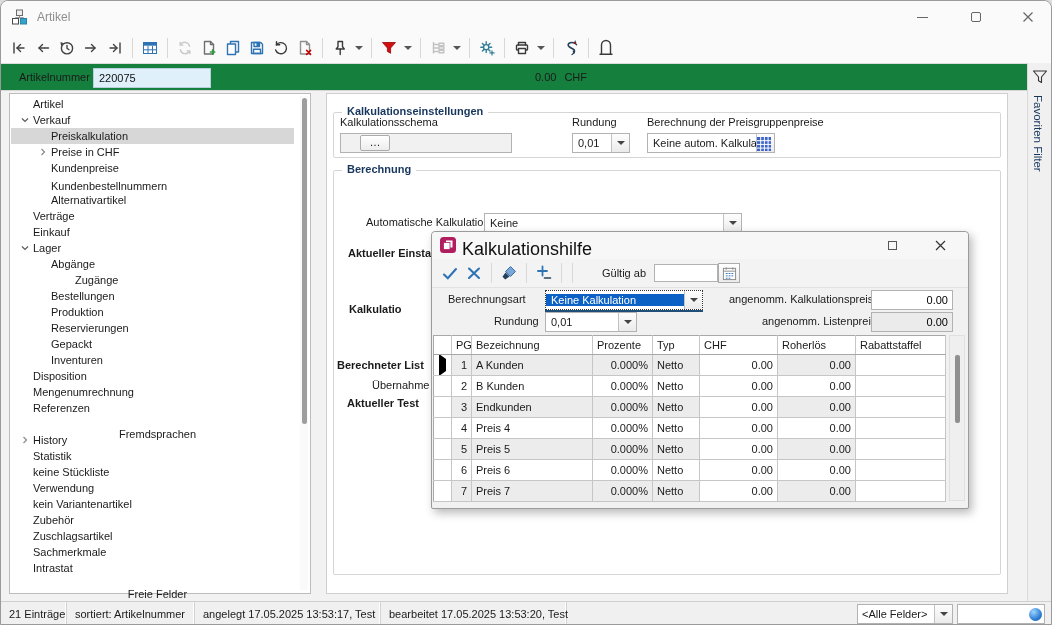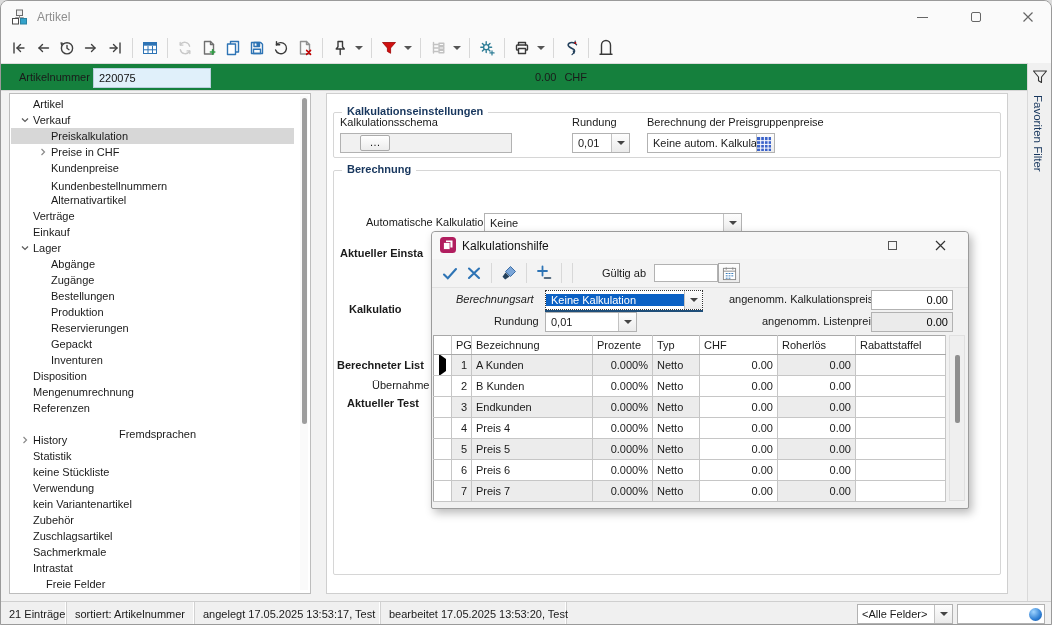--- a/index.html
+++ b/index.html
@@ -69,21 +69,21 @@
   .partial { position:absolute; white-space:nowrap; }
   .partial.b { font-weight:bold; }
 
   
   #dialog { position:absolute; left:430px; top:230px; width:538px; height:278px; background:#f1f1f1;
             border:1px solid #9b9b9b; border-radius:4px 4px 2px 2px;
             box-shadow:3px 4px 10px rgba(0,0,0,.28); }
   #dlg-titlebar { position:absolute; left:0; top:0; width:100%; height:27px; background:#f7f7f7;
                   border-radius:4px 4px 0 0; }
   #dlg-icon { position:absolute; left:7px; top:4px; }
-  #dlg-title { position:absolute; left:30px; top:7px; font-size:12px; color:#111; }
+  #dlg-title { position:absolute; left:30px; top:7px; font-size:18px; color:#111; }
   .dlgbtn { position:absolute; top:0; width:40px; height:26px; display:flex; align-items:center; justify-content:center; }
   #dlg-max { left:440px; } #dlg-close { left:488px; }
   #dlg-max .g { width:9px; height:9px; border:1px solid #555; }
   #dlg-toolbar { position:absolute; left:0; top:27px; width:100%; height:29px; background:#f3f3f3;
                  border-bottom:1px solid #e2e2e2; display:flex; align-items:center; padding-left:6px; }
   #gueltig-label { margin-left:24px; }
   #gueltig-field { margin-left:8px; width:64px; height:18px; border:1px solid #b2b2b2; background:#fff; font:inherit; padding:0 3px; }
   #cal-btn { width:22px; height:20px; display:flex; align-items:center; justify-content:center;
              background:linear-gradient(#fff,#ececec); border:1px solid #ababab; }
   #dlg-form { position:absolute; left:0; top:56px; width:100%; height:47px; }
@@ -368,21 +368,21 @@
             <svg width="10" height="10" viewBox="0 0 10 10" fill="none" stroke="#5a5a5a" stroke-width="1.2">
               <path d="M2 3.5l3 3 3-3"></path>
             </svg>
           </span>
           <span class="tlbl">Lager</span>
         </div>
         <div class="trow" style="padding-left: 26px;">
           <span class="chev"></span>
           <span class="tlbl">Abgänge</span>
         </div>
-        <div class="trow" style="padding-left: 26px;">
+        <div class="trow" style="padding-left: 26px; gap: 24px;">
           <span class="chev"></span>
           <span class="tlbl">Zugänge</span>
         </div>
         <div class="trow" style="padding-left: 26px;">
           <span class="chev"></span>
           <span class="tlbl">Bestellungen</span>
         </div>
         <div class="trow" style="padding-left: 26px;">
           <span class="chev"></span>
           <span class="tlbl">Produktion</span>
@@ -448,21 +448,21 @@
           <span class="tlbl">Zuschlagsartikel</span>
         </div>
         <div class="trow" style="padding-left: 8px;">
           <span class="chev"></span>
           <span class="tlbl">Sachmerkmale</span>
         </div>
         <div class="trow" style="padding-left: 8px;">
           <span class="chev"></span>
           <span class="tlbl">Intrastat</span>
         </div>
-        <div class="trow" style="padding-left: 21px;">
+        <div class="trow" style="padding-left: 8px; flex-direction: column;">
           <span class="chev"></span>
           <span class="tlbl">Freie Felder</span>
         </div>
       </div>
     <div id="tree-scroll">
         <div id="tree-thumb"></div>
       </div>
   </div>
 
   <div id="content">
@@ -496,21 +496,21 @@
 
     <div class="groupbox" id="gb-berechnung">
       <span class="gtitle">Berechnung</span>
       <span class="flabel" style="left:32px; top:45px;">Automatische Kalkulation</span>
       <div class="combo" style="left:150px; top:42px; width:258px;">
         <span class="ctext">Keine</span>
         <span class="dd">
             <span class="caret"></span>
           </span>
       </div>
-      <span class="partial b" style="left:6px; top:76px;">Aktueller Einsta</span>
+      <span class="partial b" style="left:14px; top:76px;">Aktueller Einsta</span>
       <span class="partial b" style="left:15px; top:132px;">Kalkulatio</span>
       <span class="partial b" style="left:3px; top:188px;">Berechneter List</span>
       <span class="partial" style="left:38px; top:208px;">Übernahme</span>
       <span class="partial b" style="left:13px; top:226px;">Aktueller Test</span>
     </div>
   </div>
 
   <div id="dialog">
     <div id="dlg-titlebar">
       <span id="dlg-icon"><svg width="18" height="18" viewBox="0 0 18 18">
@@ -564,21 +564,21 @@
             <path d="M1.5 5.5h13" stroke="#888"></path>
             <path d="M4.5 1.5v2.5M11.5 1.5v2.5" stroke="#888"></path>
             <g stroke="#2e74b5">
               <path d="M4 8h2M7 8h2M10 8h2M4 10.5h2M7 10.5h2M10 10.5h2M4 13h2M7 13h2"></path>
             </g>
           </svg>
         </span>
     </div>
 
     <div id="dlg-form">
-      <span class="flabel" style="left:24px; top:5px;font-style:italic;">Berechnungsart</span>
+      <span class="flabel" style="left:16px; top:5px;">Berechnungsart</span>
       <div class="combo" id="ba-combo">
         <span class="ctext">Keine Kalkulation</span>
         <span class="dd">
             <span class="caret"></span>
           </span>
       </div>
       <span class="flabel" style="left:62px; top:27px;">Rundung</span>
       <div class="combo" id="ru-combo">
         <span class="ctext">0,01</span>
         <span class="dd">

